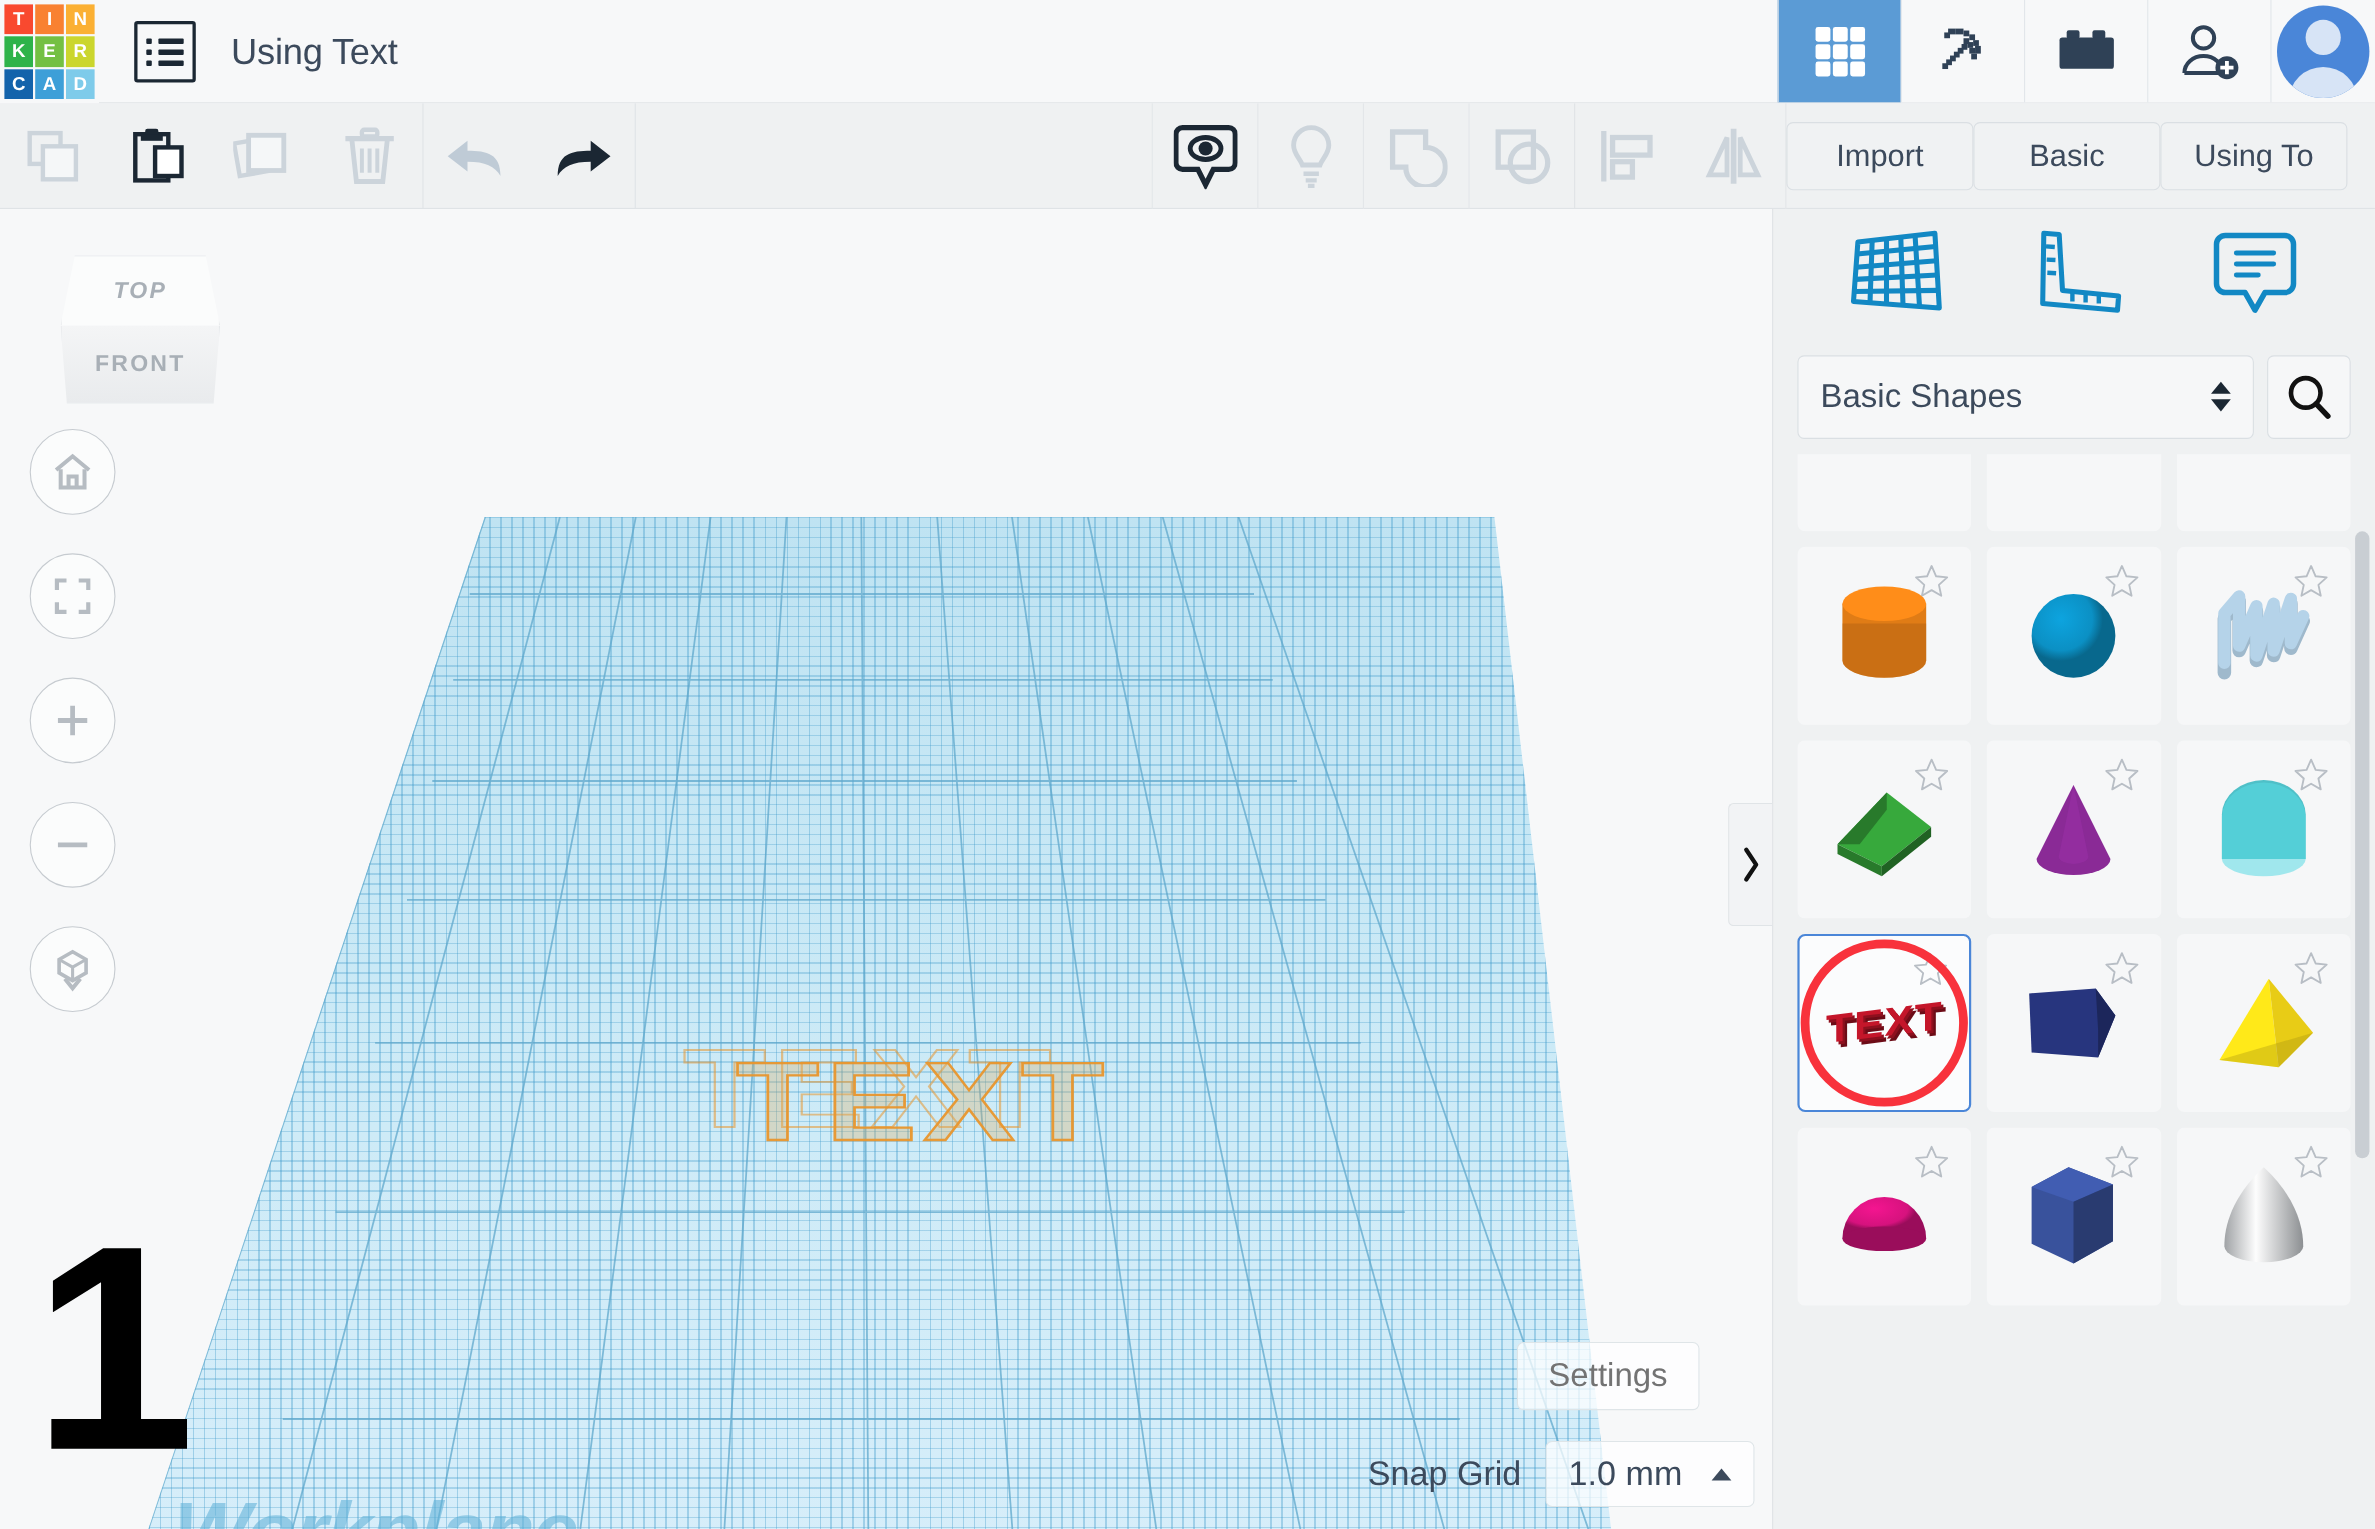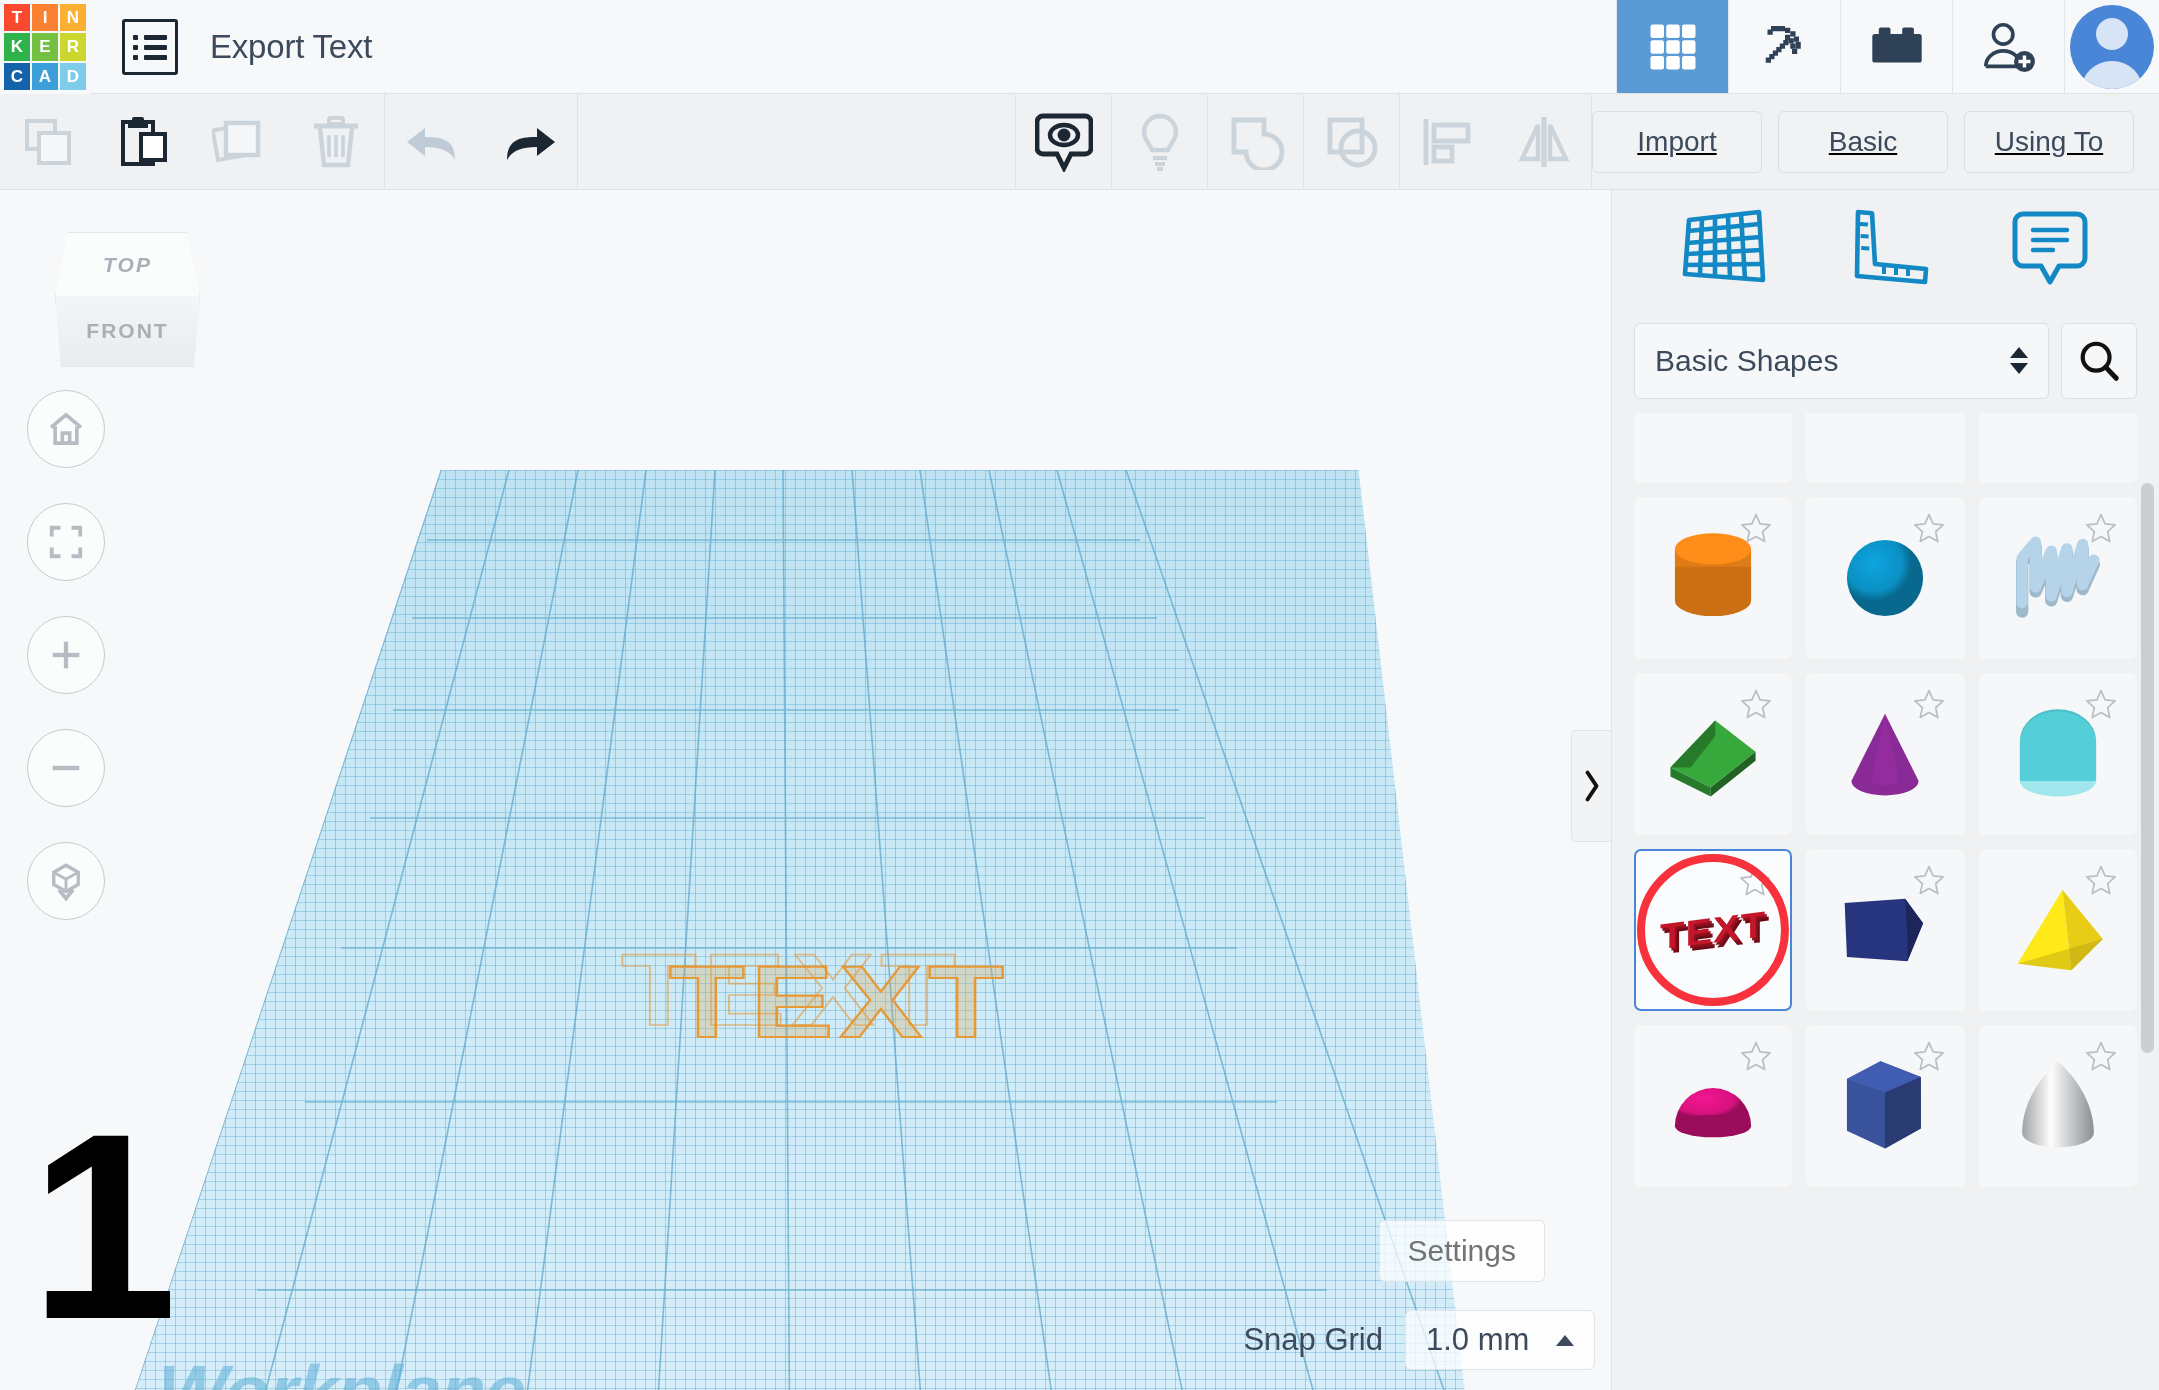--- a/index.html
+++ b/index.html
@@ -86,21 +86,21 @@
     display: flex; align-items: center; justify-content: center;
   }
   .tb-sep { width: 1px; height: 96px; background: #dfe3e6; flex: none; }
   #tb-flex { flex: 1; }
   .tb-cell {
     width: 96px; height: 96px; flex: none;
     display: flex; align-items: center; justify-content: center;
     border-left: 1px solid #e3e6e9;
   }
   .tb-cell.last { border-right: 1px solid #e3e6e9; }
-  #tb-right { display: flex; align-items: center; gap: 16px; padding-right: 25px; text-decoration: underline; }
+  #tb-right { display: flex; align-items: center; gap: 0; padding-right: 25px; }
   .tb-text-btn {
     height: 62px; min-width: 170px; padding: 0 22px;
     background: #f0f2f3; border: 1px solid #dadfe3; border-radius: 6px;
     color: #3c4a5c; font-size: 28px;
     display: flex; align-items: center; justify-content: center;
     font-family: "Liberation Sans", sans-serif;
   }
 
   
   #viewport {
@@ -317,21 +317,21 @@
     <div class="ham-row">
         <span class="ham-dot"></span>
         <span class="ham-line"></span>
       </div>
     <div class="ham-row">
         <span class="ham-dot"></span>
         <span class="ham-line"></span>
       </div>
   </div>
 
-  <div id="doc-title">Export Text</div>
+  <div id="doc-title">Using Text</div>
 
   <div id="topbar-spacer"></div>
 
   <div class="top-icon-btn active">
     <svg width="54" height="54" viewBox="0 0 24 24">
       <g fill="#ffffff">
         <rect x="2" y="2" width="6" height="6" rx="1"></rect>
           <rect x="9" y="2" width="6" height="6" rx="1"></rect>
           <rect x="16" y="2" width="6" height="6" rx="1"></rect>
         <rect x="2" y="9" width="6" height="6" rx="1"></rect>

